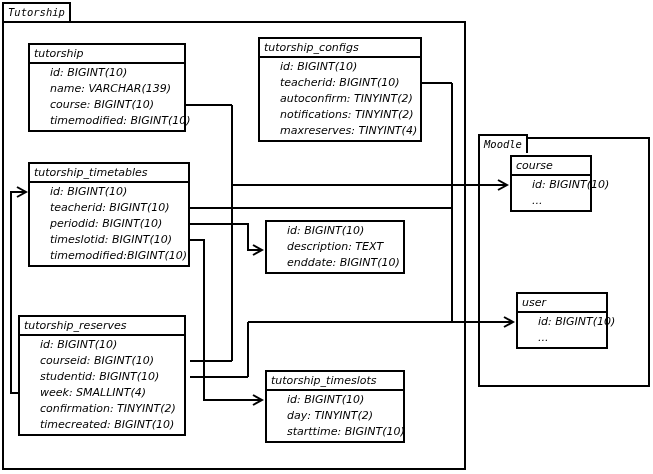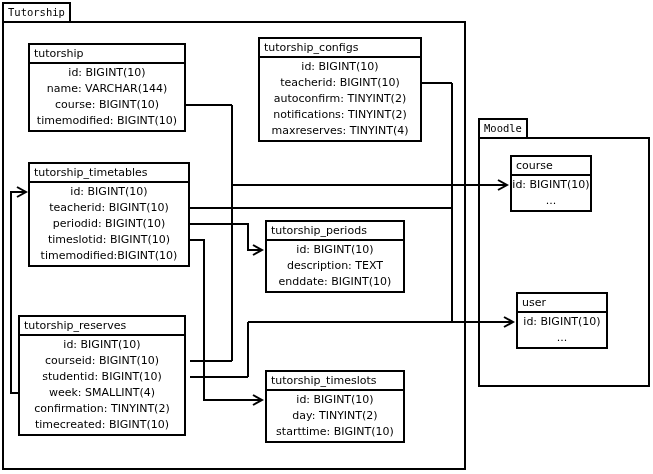--- a/index.html
+++ b/index.html
@@ -5,20 +5,21 @@
   html, body { margin: 0; padding: 0; background: #ffffff; }
   * { box-sizing: border-box; }
   .canvas {
     position: relative;
     width: 653px;
     height: 474px;
     background: #ffffff;
     font-family: "DejaVu Sans", sans-serif;
     color: #000000;
     overflow: hidden;
+    font-style: italic;
   }
   .pkg-body {
     position: absolute;
     border: 2px solid #000000;
     background: transparent;
   }
   .pkg-tab {
     position: absolute;
     height: 19px;
     border: 2px solid #000000;
@@ -43,40 +44,39 @@
     z-index: 3;
   }
   .entity-header {
     font-size: 11px;
     line-height: 15px;
     padding: 1px 4px;
     border-bottom: 2px solid #000000;
     white-space: nowrap;
   }
   .entity-fields {
-    padding: 1px 0;
-    text-align: center;
+    padding: 1px 20px;
   }
   .field-row {
     font-size: 11px;
     line-height: 16px;
     white-space: nowrap;
   }
 </style>
 </head>
 <body>
 
 <div class="canvas">
 
   <div class="pkg-tab" style="left:2px; top:2px;">
     <span>Tutorship</span>
   </div>
   <div class="pkg-body" style="left:2px; top:21px; width:464px; height:449px;"></div>
 
-  <div class="pkg-tab" style="left:478px; top:118px;">
+  <div class="pkg-tab" style="left:478px; top:134px;">
     <span>Moodle</span>
   </div>
   <div class="pkg-body" style="left:478px; top:137px; width:172px; height:250px;"></div>
 
   <svg id="connector-layer" width="653" height="474">
     <defs>
       <marker id="arrow-open" viewBox="-11 -7 13 14" markerWidth="13" markerHeight="14" refX="0" refY="0" orient="auto" markerUnits="userSpaceOnUse">
         <path d="M-9,-5 L0,0 L-9,5" fill="none" stroke="#000000" stroke-width="2"></path>
       </marker>
     </defs>
@@ -92,21 +92,21 @@
       <path d="M248,322 L248,377" fill="none" stroke="#000000" stroke-width="2"></path>
       <path d="M248,322 L513,322" fill="none" stroke="#000000" stroke-width="2" marker-end="url(#arrow-open)"></path>
       <path d="M190,224 L248,224 L248,250 L262,250" fill="none" stroke="#000000" stroke-width="2" marker-end="url(#arrow-open)"></path>
       <path d="M190,240 L204,240 L204,400 L262,400" fill="none" stroke="#000000" stroke-width="2" marker-end="url(#arrow-open)"></path>
     </svg>
 
 <div class="entity" style="left: 28px; top: 43px; width: 158px;">
       <div class="entity-header">tutorship</div>
       <div class="entity-fields">
         <div class="field-row">id: BIGINT(10)</div>
-        <div class="field-row">name: VARCHAR(144)</div>
+        <div class="field-row">name: VARCHAR(139)</div>
         <div class="field-row">course: BIGINT(10)</div>
         <div class="field-row">timemodified: BIGINT(10)</div>
       </div>
     </div>
     <div class="entity" style="left: 258px; top: 37px; width: 164px;">
       <div class="entity-header">tutorship_configs</div>
       <div class="entity-fields">
         <div class="field-row">id: BIGINT(10)</div>
         <div class="field-row">teacherid: BIGINT(10)</div>
         <div class="field-row">autoconfirm: TINYINT(2)</div>
@@ -118,21 +118,20 @@
       <div class="entity-header">tutorship_timetables</div>
       <div class="entity-fields">
         <div class="field-row">id: BIGINT(10)</div>
         <div class="field-row">teacherid: BIGINT(10)</div>
         <div class="field-row">periodid: BIGINT(10)</div>
         <div class="field-row">timeslotid: BIGINT(10)</div>
         <div class="field-row">timemodified:BIGINT(10)</div>
       </div>
     </div>
     <div class="entity" style="left: 265px; top: 220px; width: 140px;">
-      <div class="entity-header">tutorship_periods</div>
       <div class="entity-fields">
         <div class="field-row">id: BIGINT(10)</div>
         <div class="field-row">description: TEXT</div>
         <div class="field-row">enddate: BIGINT(10)</div>
       </div>
     </div>
     <div class="entity" style="left: 18px; top: 315px; width: 168px;">
       <div class="entity-header">tutorship_reserves</div>
       <div class="entity-fields">
         <div class="field-row">id: BIGINT(10)</div>

